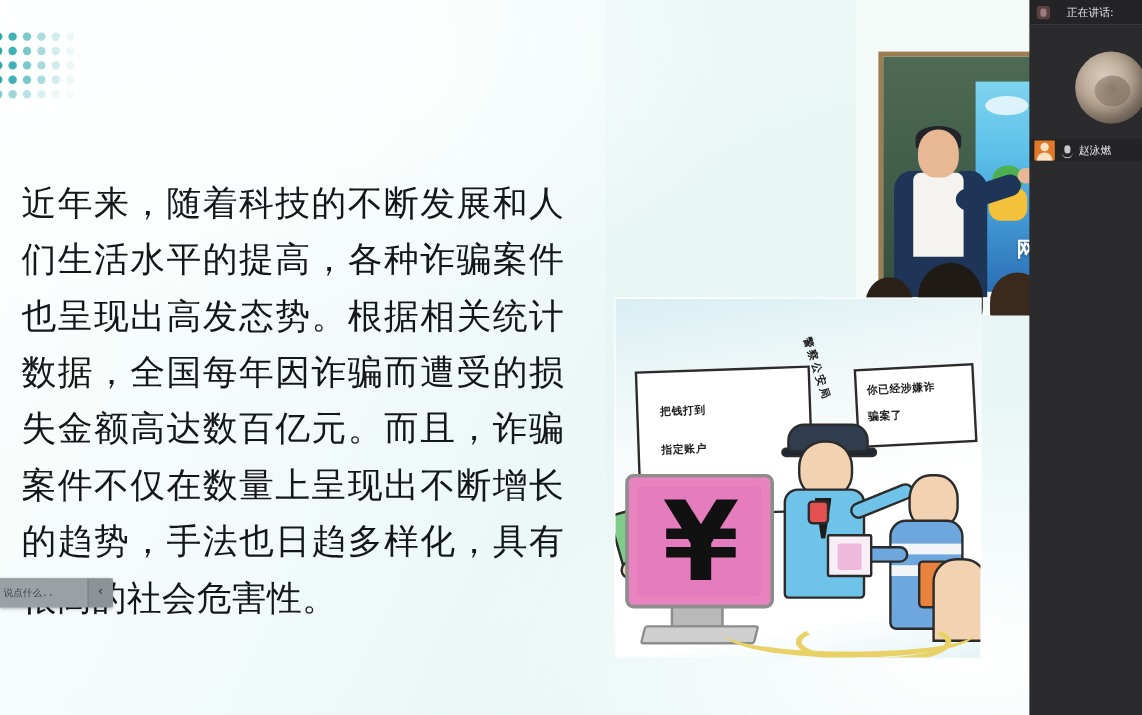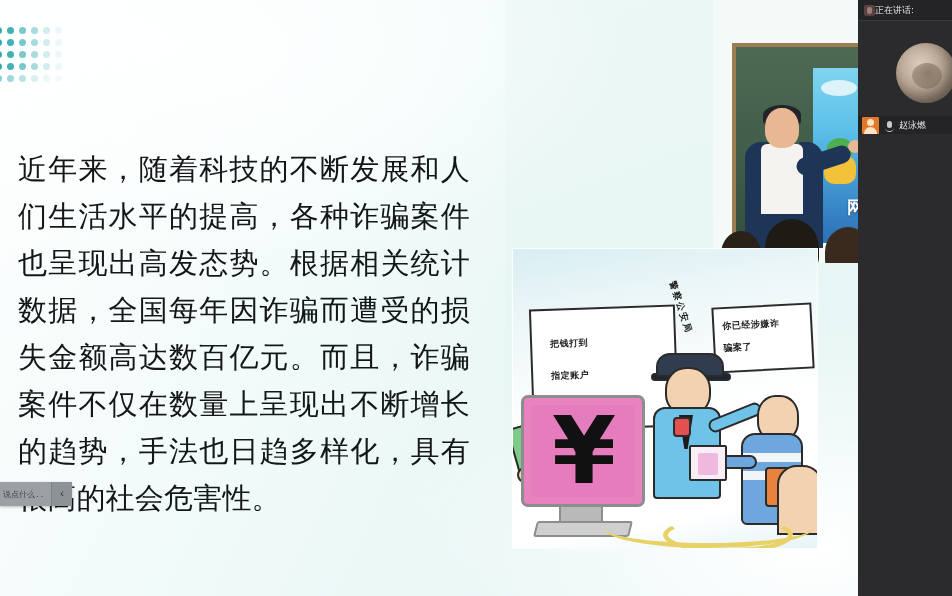--- a/index.html
+++ b/index.html
@@ -123,21 +123,21 @@
   .ct-hand-left{left:4px;top:218px;width:30px;height:16px;background:#f2d2b0;border:2px solid #2b2b2b;border-radius:8px;box-sizing:border-box;}
   .ct-person-right{right:-6px;top:216px;width:46px;height:70px;background:#f2d2b0;border:2px solid #2b2b2b;border-radius:20px 20px 0 0;box-sizing:border-box;}
 
   
   #video-panel{
     position:absolute;right:0;top:0;width:94px;height:596px;
     background:#2b2b2e;color:#d7d7d7;
     font-family:"DejaVu Sans","Liberation Sans",sans-serif;
   }
   #vp-header{
-    height:20px;display:flex;align-items:center;gap:0;
+    height:20px;display:flex;align-items:center;gap:14px;
     padding:0 6px;background:#242427;border-bottom:1px solid #3a3a3e;
   }
   #vp-header .spk-ico{
     width:11px;height:11px;border-radius:2px;background:#5a4040;flex:0 0 auto;position:relative;
   }
   #vp-header .spk-ico::after{content:"";position:absolute;left:3px;top:2px;width:5px;height:7px;border-radius:2px;background:#9b7b7b;}
   #vp-speaking-label{font-size:9px;color:#e2e2e2;white-space:nowrap;}
   #vp-tile{position:relative;height:95px;background:#2b2b2e;overflow:hidden;}
   #vp-avatar-big{
     position:absolute;right:-4px;top:22px;width:60px;height:60px;border-radius:50%;
@@ -159,21 +159,21 @@
   #vp-mic-icon{
     width:12px;height:12px;flex:0 0 auto;position:relative;
   }
   #vp-mic-icon .mb{position:absolute;left:4px;top:1px;width:5px;height:7px;border-radius:3px;background:#c9c9c9;}
   #vp-mic-icon .ms{position:absolute;left:2px;top:7px;width:9px;height:4px;border-bottom:1.5px solid #c9c9c9;border-radius:0 0 6px 6px;}
   #vp-name{font-size:9px;color:#e6e6e6;white-space:nowrap;overflow:hidden;}
   #vp-rest{position:absolute;left:0;top:134px;right:0;bottom:0;background:#2b2b2e;}
 
   
   #chat-bar{
-    position:absolute;left:0;bottom:90px;width:72px;height:24px;
+    position:absolute;left:0;bottom:90px;width:94px;height:24px;
     background:#8c9296;display:flex;align-items:flex-start;
     border-radius:0 3px 3px 0;box-shadow:0 1px 3px rgba(0,0,0,0.25);font-family:Liberation Mono, monospace;
   }
   #chat-input{
     flex:1;height:100%;display:flex;align-items:center;padding-left:3px;
     font-size:8px;color:#3d4346;white-space:nowrap;overflow:hidden;
     background:#9aa0a4;
   }
   #chat-collapse{
     width:20px;height:100%;display:flex;align-items:center;justify-content:center;

